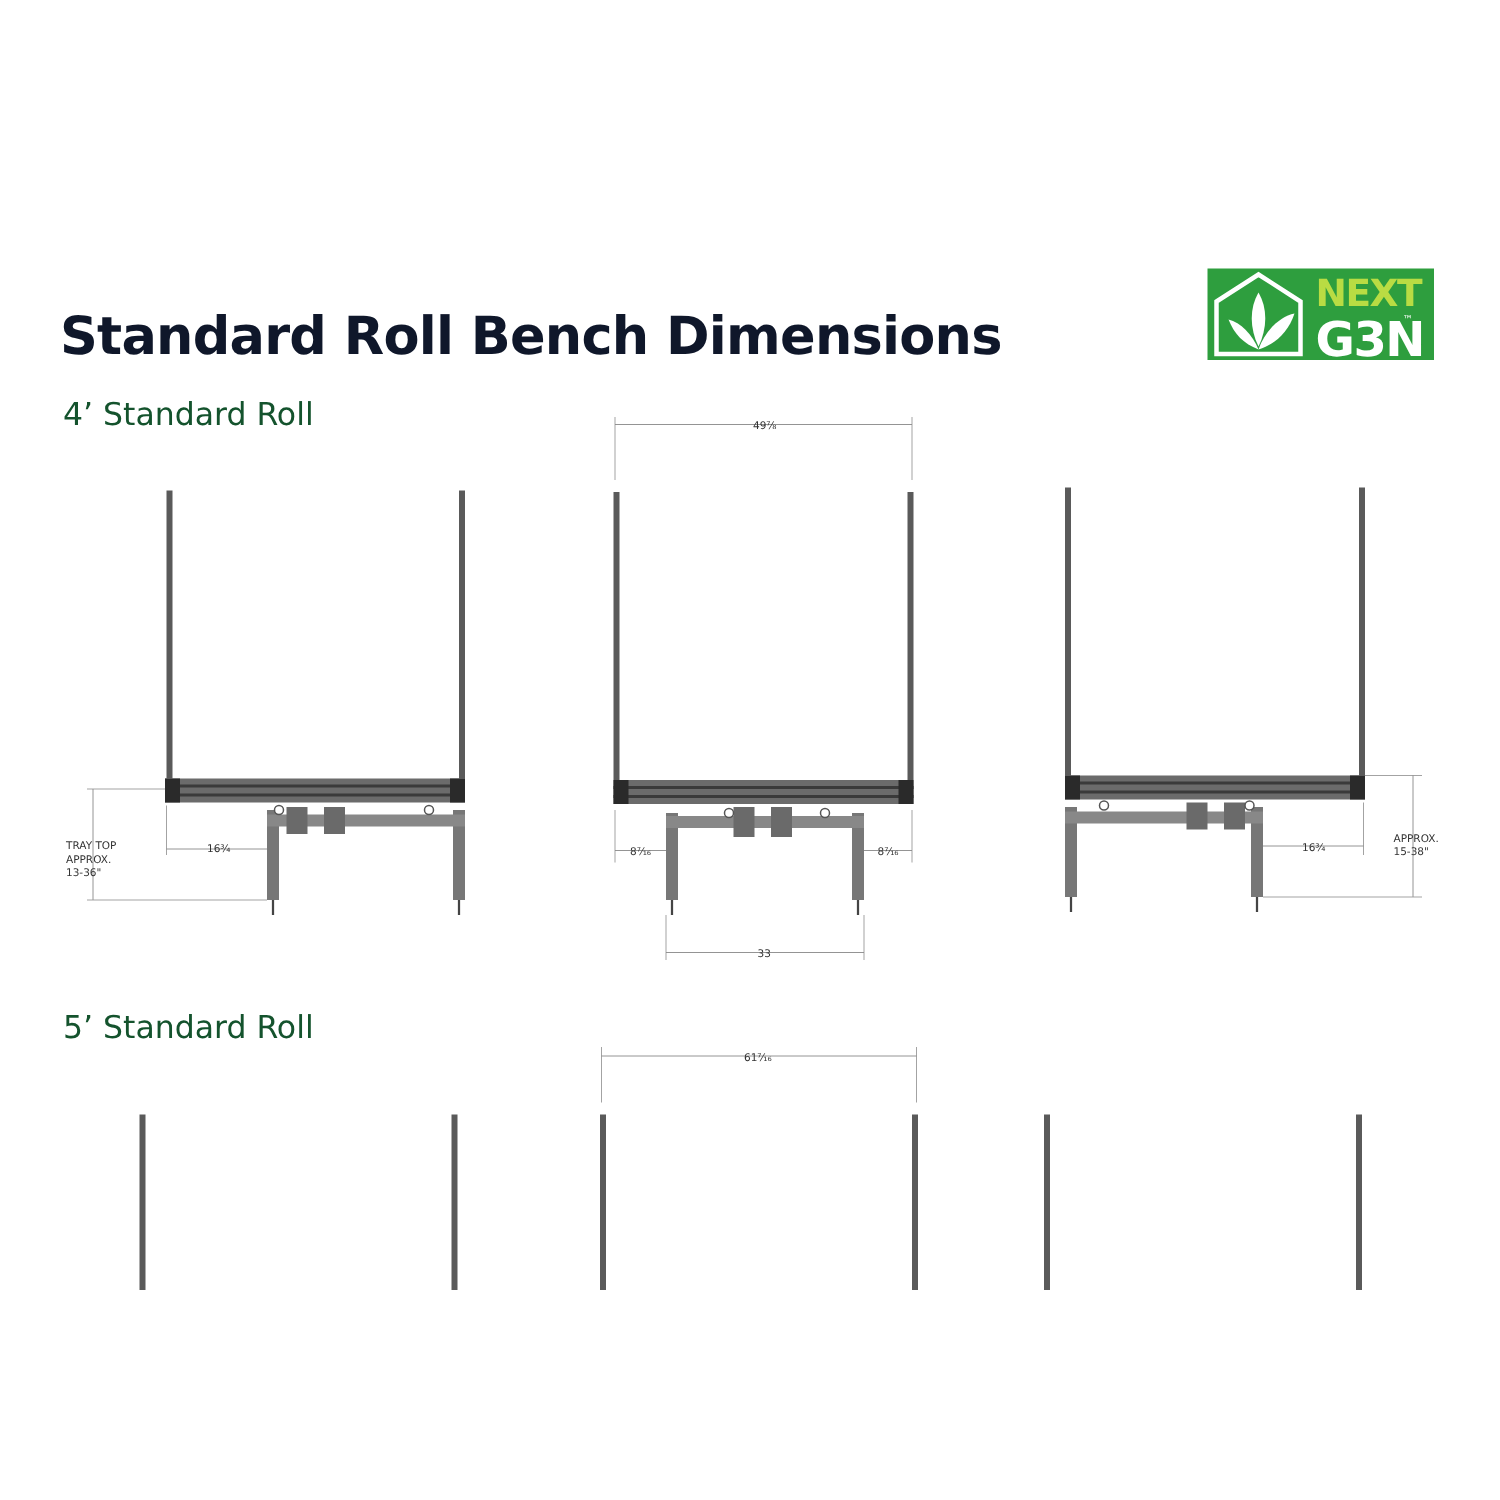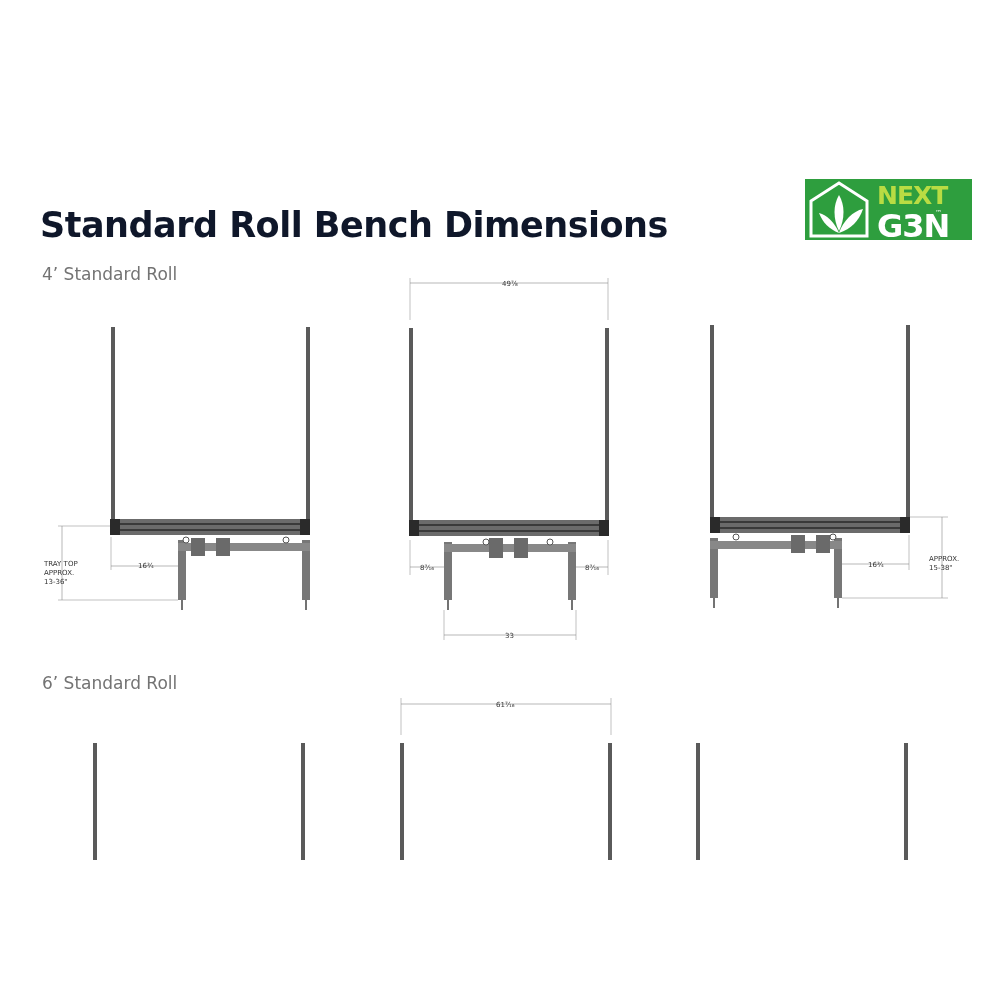--- a/index.html
+++ b/index.html
@@ -1,34 +1,34 @@
 <!DOCTYPE html>
 <html><head>
 <meta charset="utf-8">
 <style>
   html,body{margin:0;padding:0;background:#ffffff;}
   body{width:1000px;height:1000px;position:relative;overflow:hidden;font-family:"DejaVu Sans","Liberation Sans",sans-serif;}
   .title{position:absolute;left:40px;top:205px;font-size:35px;font-weight:bold;color:#0f172a;letter-spacing:-0.5px;font-family:"DejaVu Sans",sans-serif;}
-  .sub{position:absolute;font-size:17px;color:#737373;font-family:"DejaVu Sans",sans-serif;}
+  .sub{position:absolute;font-size:21px;color:#14532d;font-family:"DejaVu Sans",sans-serif;}
   .sub1{left:42px;top:264px;}
   .sub2{left:42px;top:673px;}
-  .logo{position:absolute;left:805px;top:179px;width:167px;height:61px;background:#2e9e3e;}
+  .logo{position:absolute;left:805px;top:179px;width:151px;height:61px;background:#2e9e3e;}
   .logo .next{position:absolute;left:72px;top:2px;font-size:25px;font-weight:bold;color:#b9dc43;font-family:"DejaVu Sans",sans-serif;letter-spacing:-1px;}
   .logo .g3n{position:absolute;left:72px;top:28px;font-size:32px;font-weight:bold;color:#ffffff;font-family:"DejaVu Sans",sans-serif;letter-spacing:-1px;}
   .logo .tm{position:absolute;left:130px;top:30px;font-size:7px;color:#fff;}
   svg.dia{position:absolute;left:0;top:0;}
   .dimtxt{font-family:"DejaVu Sans",sans-serif;font-size:7px;fill:#333;}
   .note{font-family:"DejaVu Sans",sans-serif;font-size:7px;fill:#333;}
 </style>
 </head>
 <body>
 
 <div class="title">Standard Roll Bench Dimensions</div>
 <div class="sub sub1">4’ Standard Roll</div>
-<div class="sub sub2">6’ Standard Roll</div>
+<div class="sub sub2">5’ Standard Roll</div>
 
 <div class="logo">
   <svg width="68" height="61" viewBox="0 0 68 61" style="position:absolute;left:0;top:0">
     <polygon points="6,22 34,4 62,22 62,57 6,57" fill="none" stroke="#fff" stroke-width="3"></polygon>
     <path d="M34,54 C30,44 22,36 14,34 C18,44 24,50 34,54Z" fill="#fff"></path>
     <path d="M34,54 C38,42 48,32 58,30 C54,42 46,50 34,54Z" fill="#fff"></path>
     <path d="M34,52 C28,40 28,26 34,16 C40,26 40,40 34,52Z" fill="#fff"></path>
   </svg>
   <span class="next">NEXT</span>
   <span class="g3n">G3N</span>

